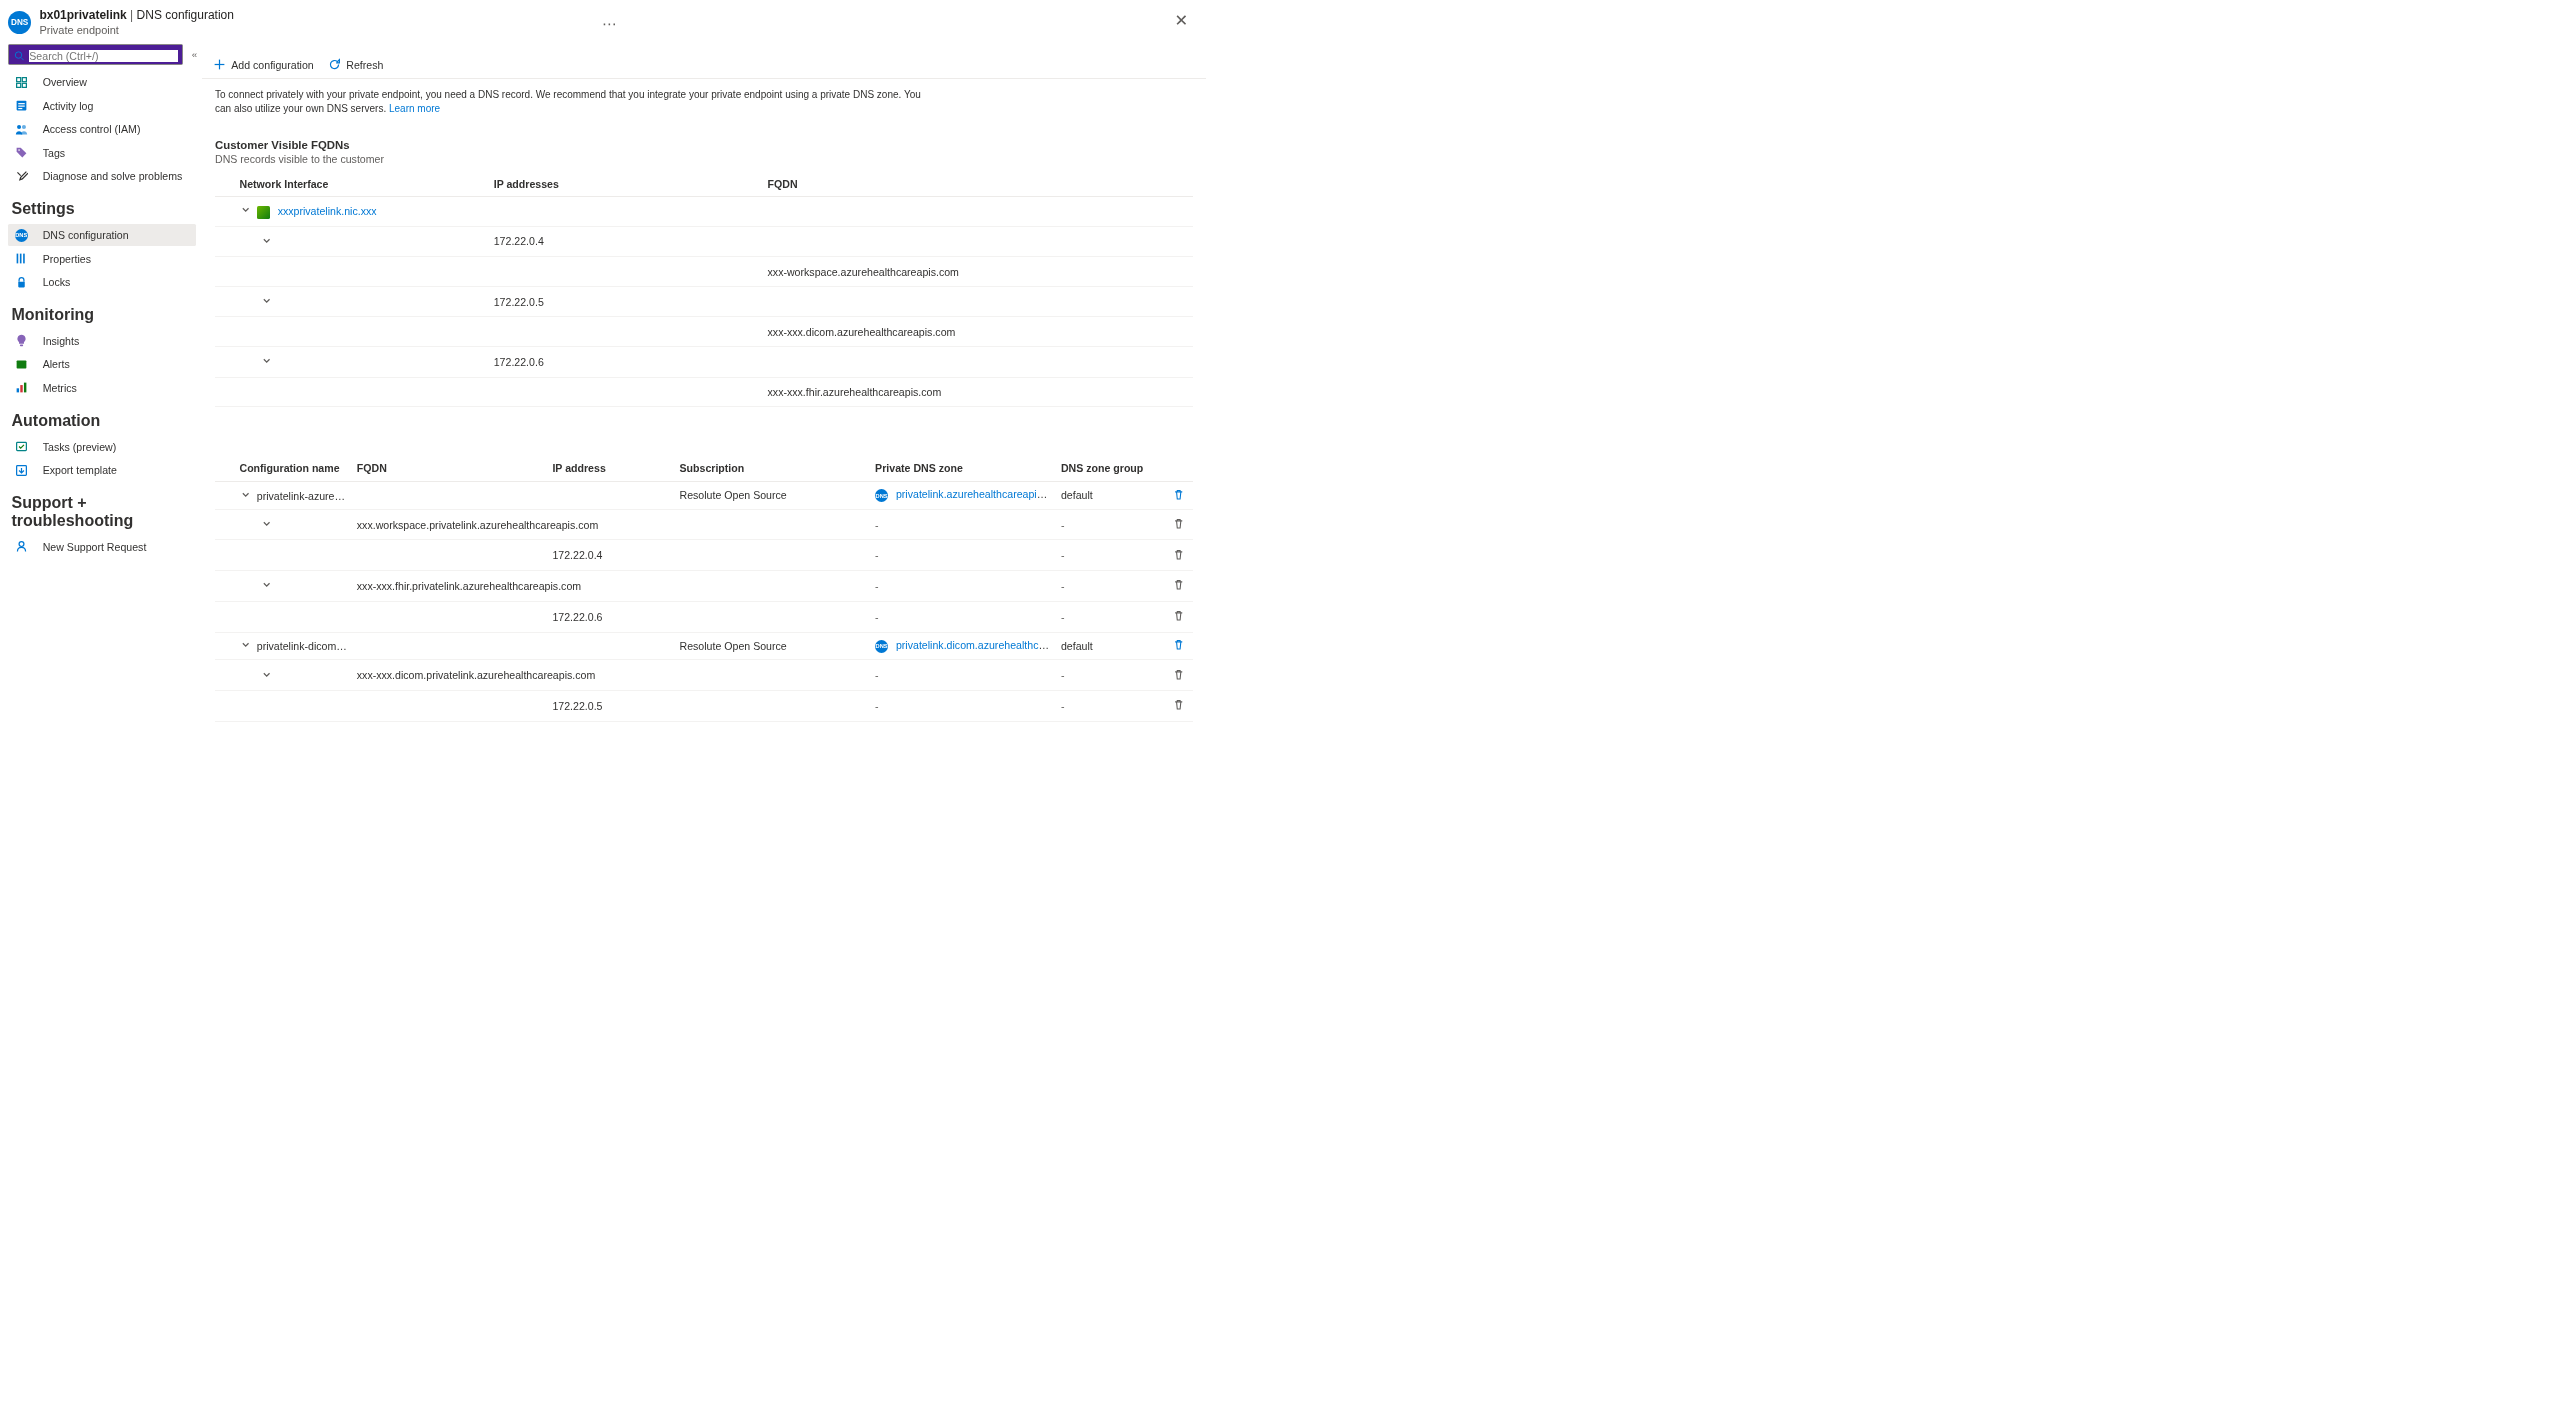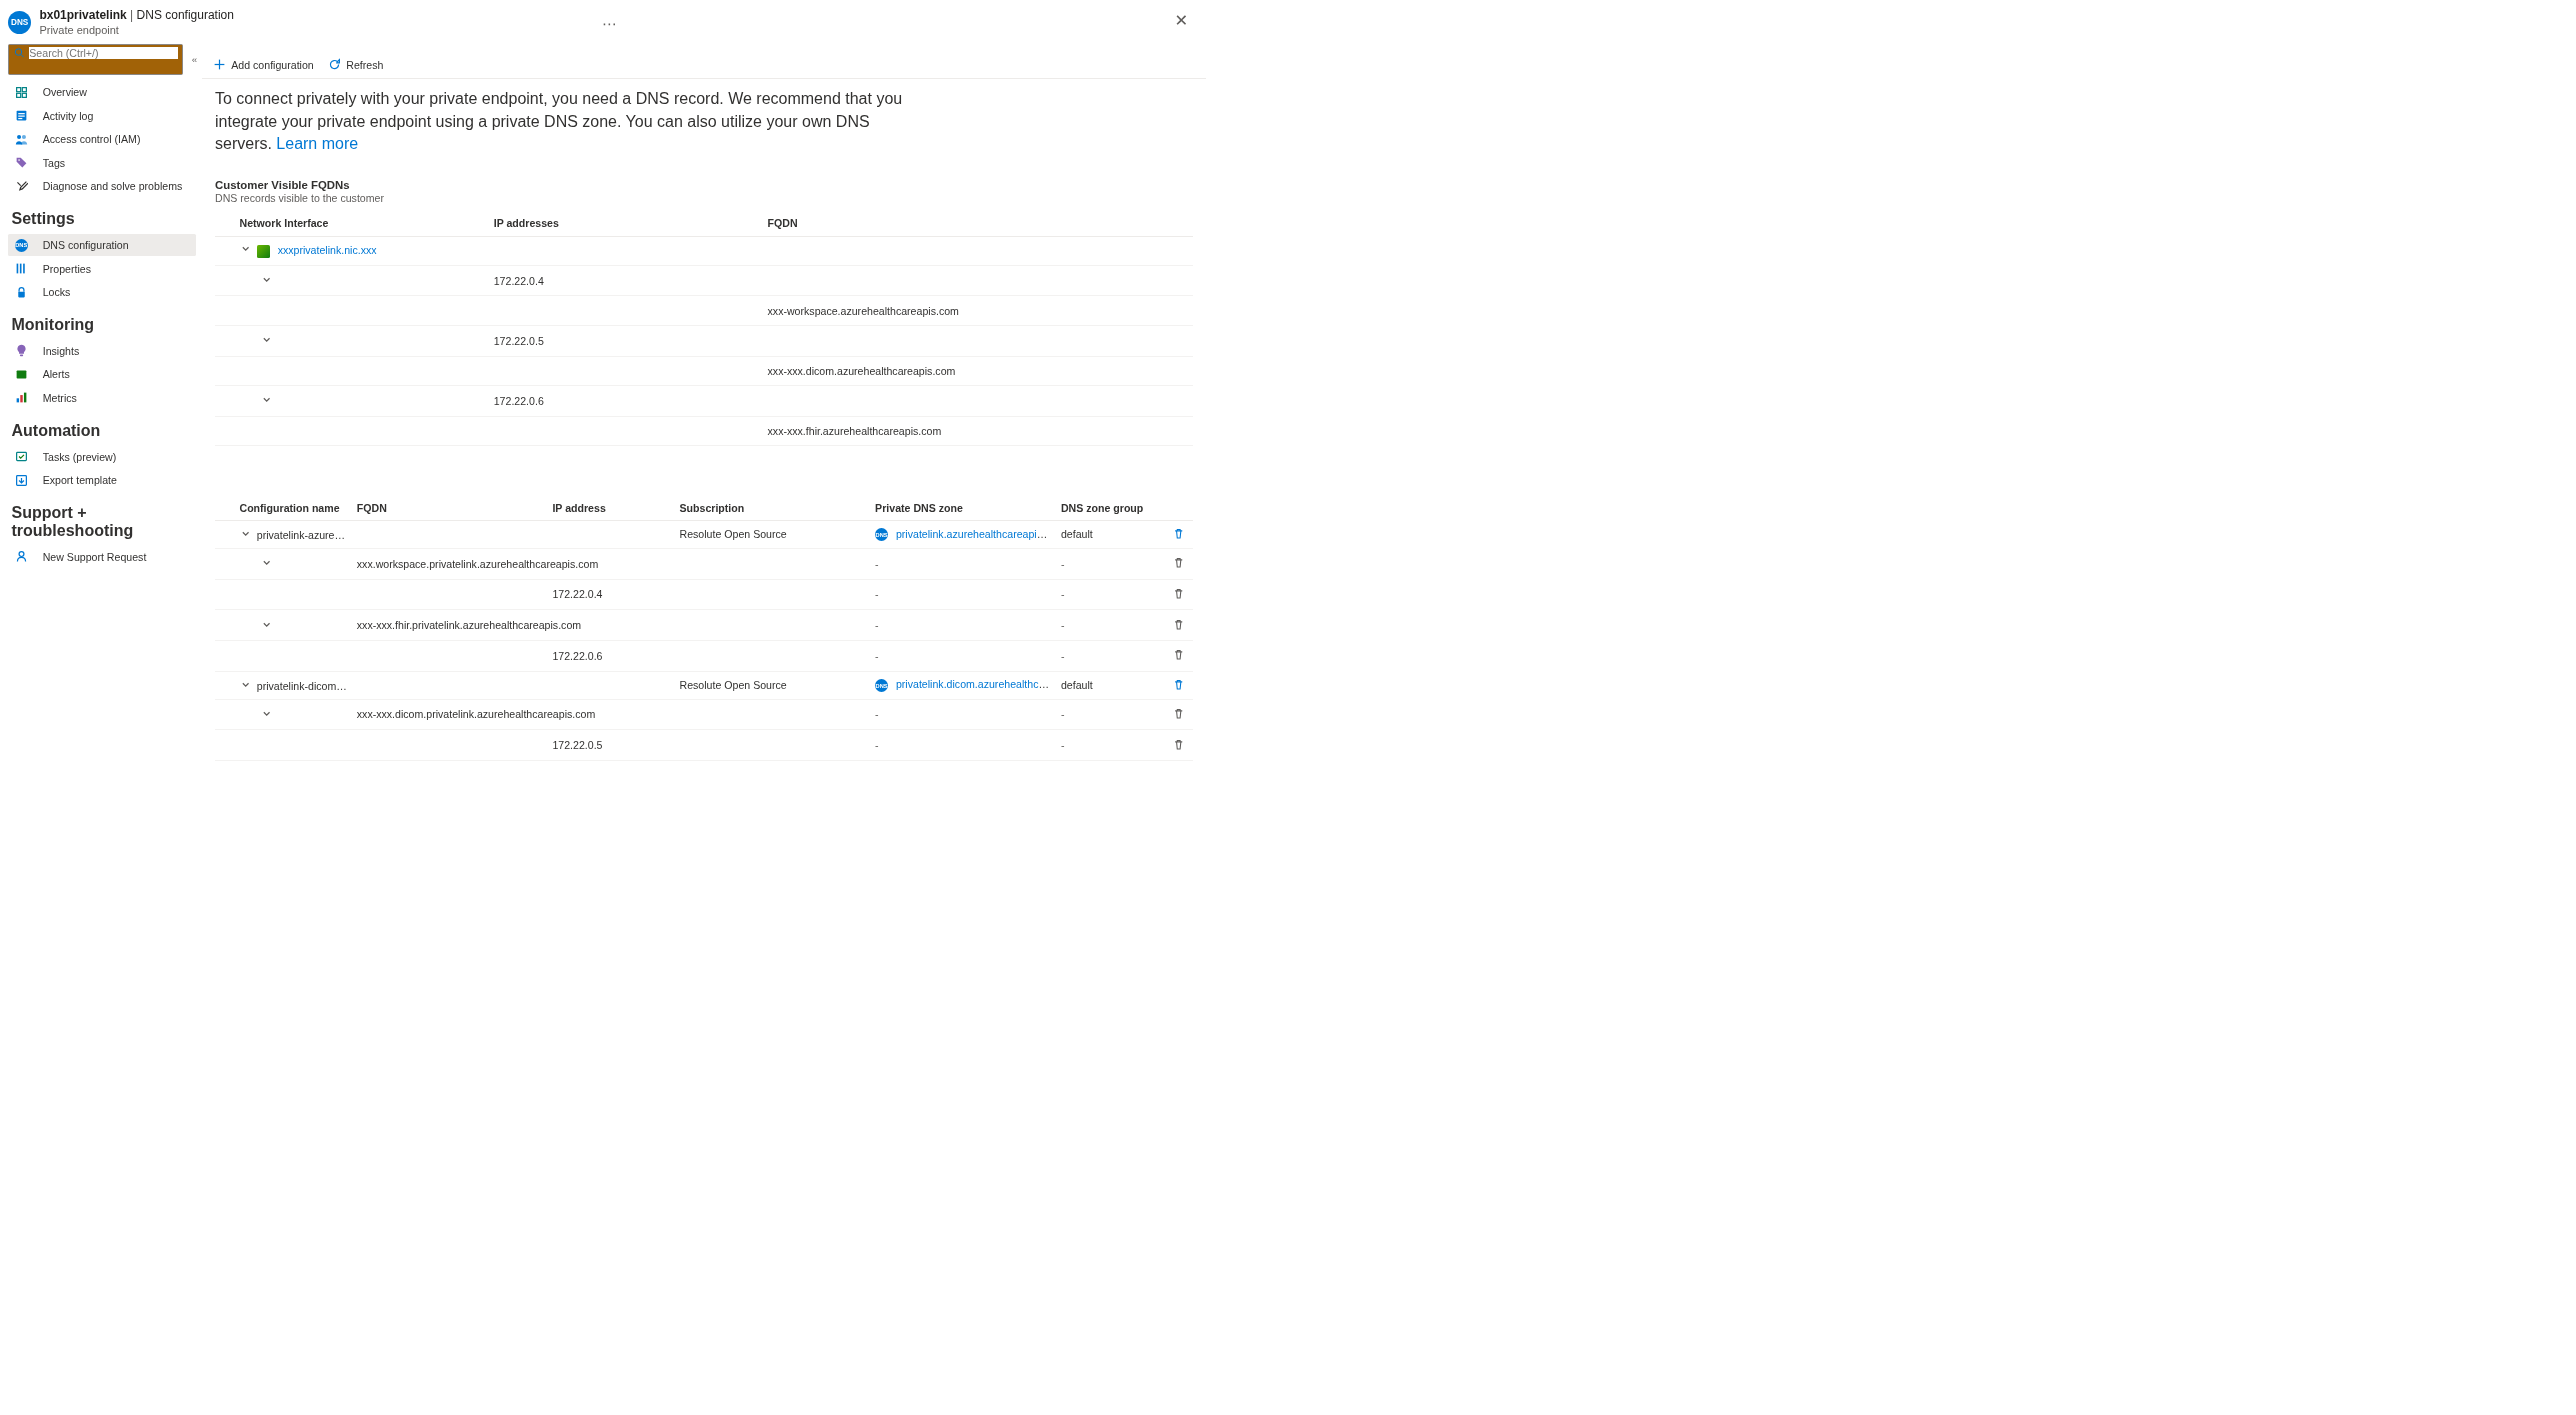--- a/index.html
+++ b/index.html
@@ -25,23 +25,23 @@
   .hdr-title .section { font-weight: 400; }
   .hdr-sub { font-size: 11px; color: #605e5c; margin-top: 1.6px; }
   .hdr-more { color: #605e5c; font-size: 14.7px; margin-left: 11.4px; margin-top: 6.5px; cursor: pointer; }
   .hdr-close { font-size: 16.3px; color: #605e5c; cursor: pointer; padding: 3.3px 6.5px; }
   
   .body-row { display: flex; align-items: stretch; }
   
   .sidebar { width: 202px; flex-shrink: 0; padding: 3.3px 0 0 8.2px; }
   .search-row { display: flex; align-items: center; gap: 8.2px; padding-right: 4.9px; }
   .search-box {
-    flex: 1; display: flex; align-items: flex-start;
+    flex: 1; display: flex; align-items: flex-end;
     border: 0.8px solid #8a8886; border-radius: 1.6px;
-    padding: 2.4px 4.9px; height: 31px; background: #a16207;
+    padding: 2.4px 4.9px; height: 21px; background: #4c1d95;
   }
   .search-box svg { width: 11.4px; height: 11.4px; color: #0078d4; margin-right: 4.9px; }
   .search-box input {
     border: none; outline: none; font-size: 10.6px; width: 100%; color: #605e5c;
   }
   .collapse-chev { color: #605e5c; font-size: 9.8px; cursor: pointer; }
   .nav-item {
     display: flex; align-items: center; gap: 15px;
     padding: 4.9px 6.5px; margin: 0.8px 6.5px 0.8px 0; border-radius: 1.6px;
     cursor: pointer; font-size: 10.6px; color: #323130;
@@ -57,21 +57,21 @@
   .c-dark  { color: #323130; }
   .c-dns   { background:#0078d4; color:#fff; border-radius:50%; width:13px; height:13px; font-size:5.7px; font-weight:700; display:flex; align-items:center; justify-content:center; }
   
   .main { flex: 1; min-width: 0; margin-top: 11px; }
   .cmdbar {
     display: flex; align-items: center; gap: 14.7px;
     padding: 6.5px 11.4px; border-bottom: 0.8px solid #edebe9; font-size: 10.6px;
   }
   .cmdbtn { display: flex; align-items: center; gap: 4.9px; color: #323130; cursor: pointer; }
   .cmdbtn .cico { color: #0078d4; display: flex; }
-  .info-para { padding: 9.8px 13px 3.3px 13px; font-size: 16px; color: #323130; max-width: 734px; line-height: 1.4; }
+  .info-para { padding: 9.8px 13px 3.3px 13px; font-size: 10px; color: #323130; max-width: 734px; line-height: 1.4; }
   .info-para a { color: #0078d4; text-decoration: none; cursor: pointer; }
   .section-title { font-weight: 600; font-size: 11.4px; padding: 19.6px 13px 1.6px 13px; }
   .section-sub { font-size: 10.6px; color: #605e5c; padding: 0 13px 6.5px 13px; }
   
   .tbl { width: calc(100% - 26px); margin: 0 13px; border-collapse: collapse; table-layout: fixed; }
   .tbl th {
     text-align: left; font-weight: 600; font-size: 10.6px; color: #323130;
     padding: 6.5px 4.9px; border-bottom: 0.8px solid #edebe9;
   }
   .tbl td {

